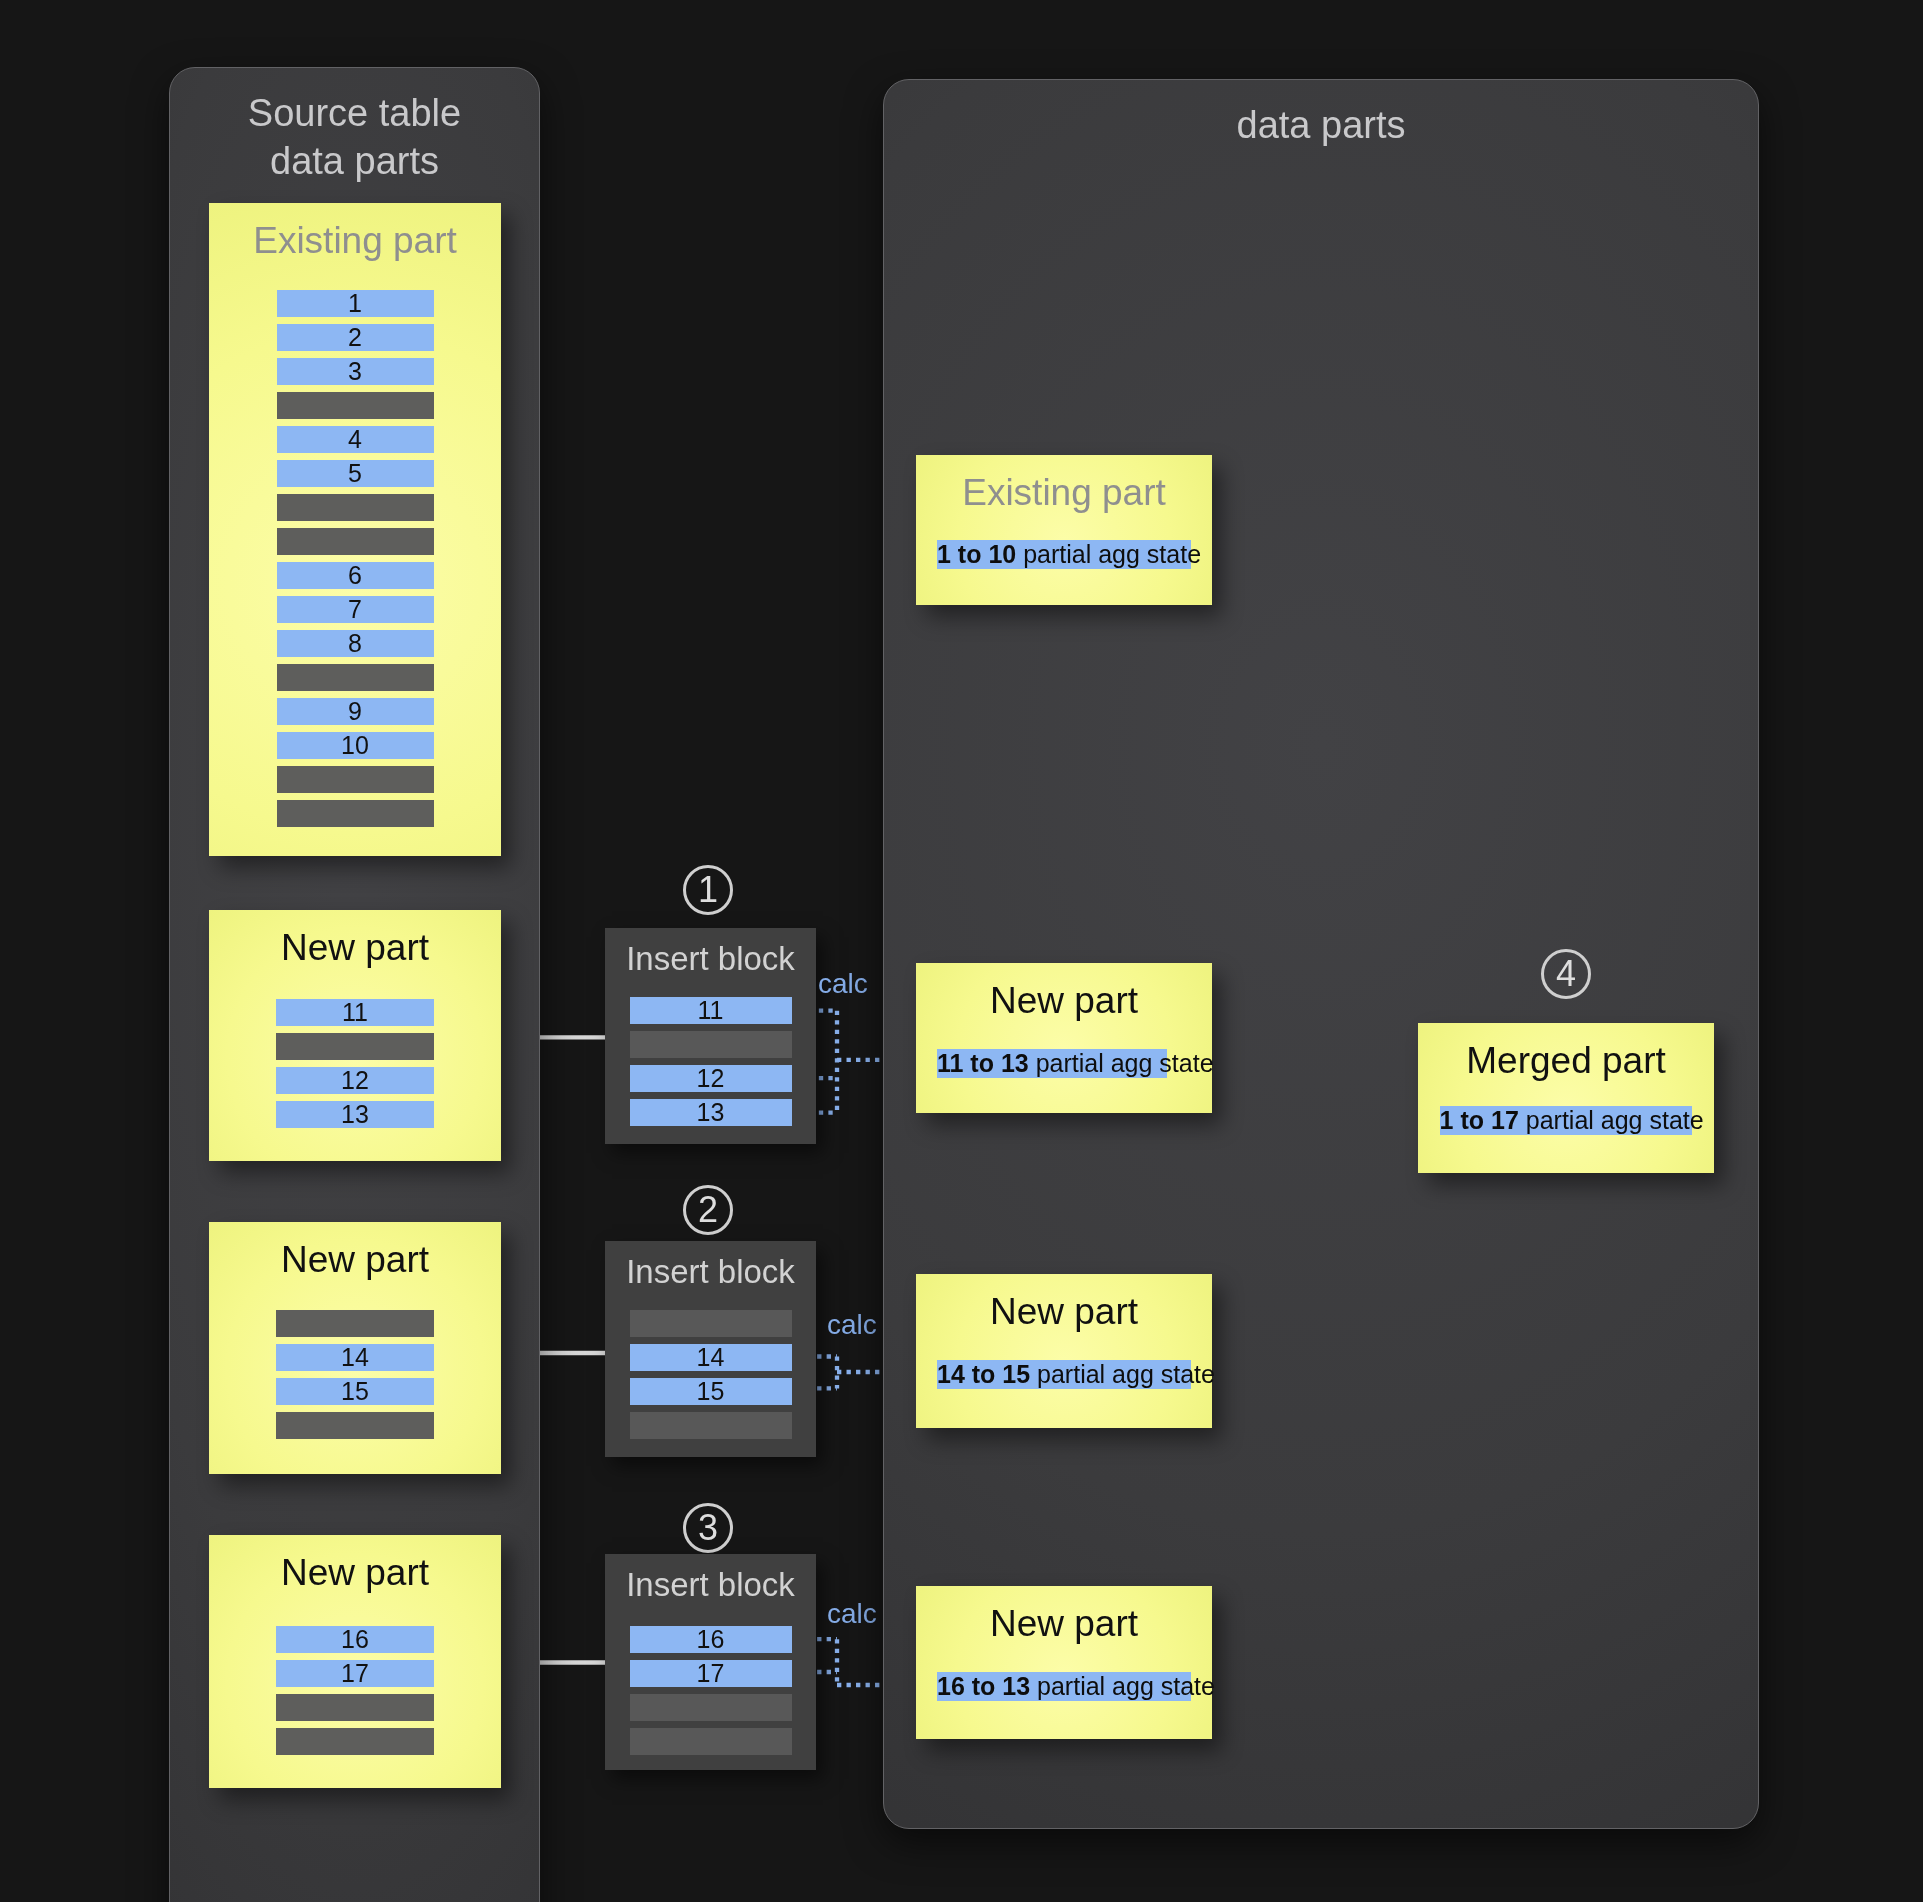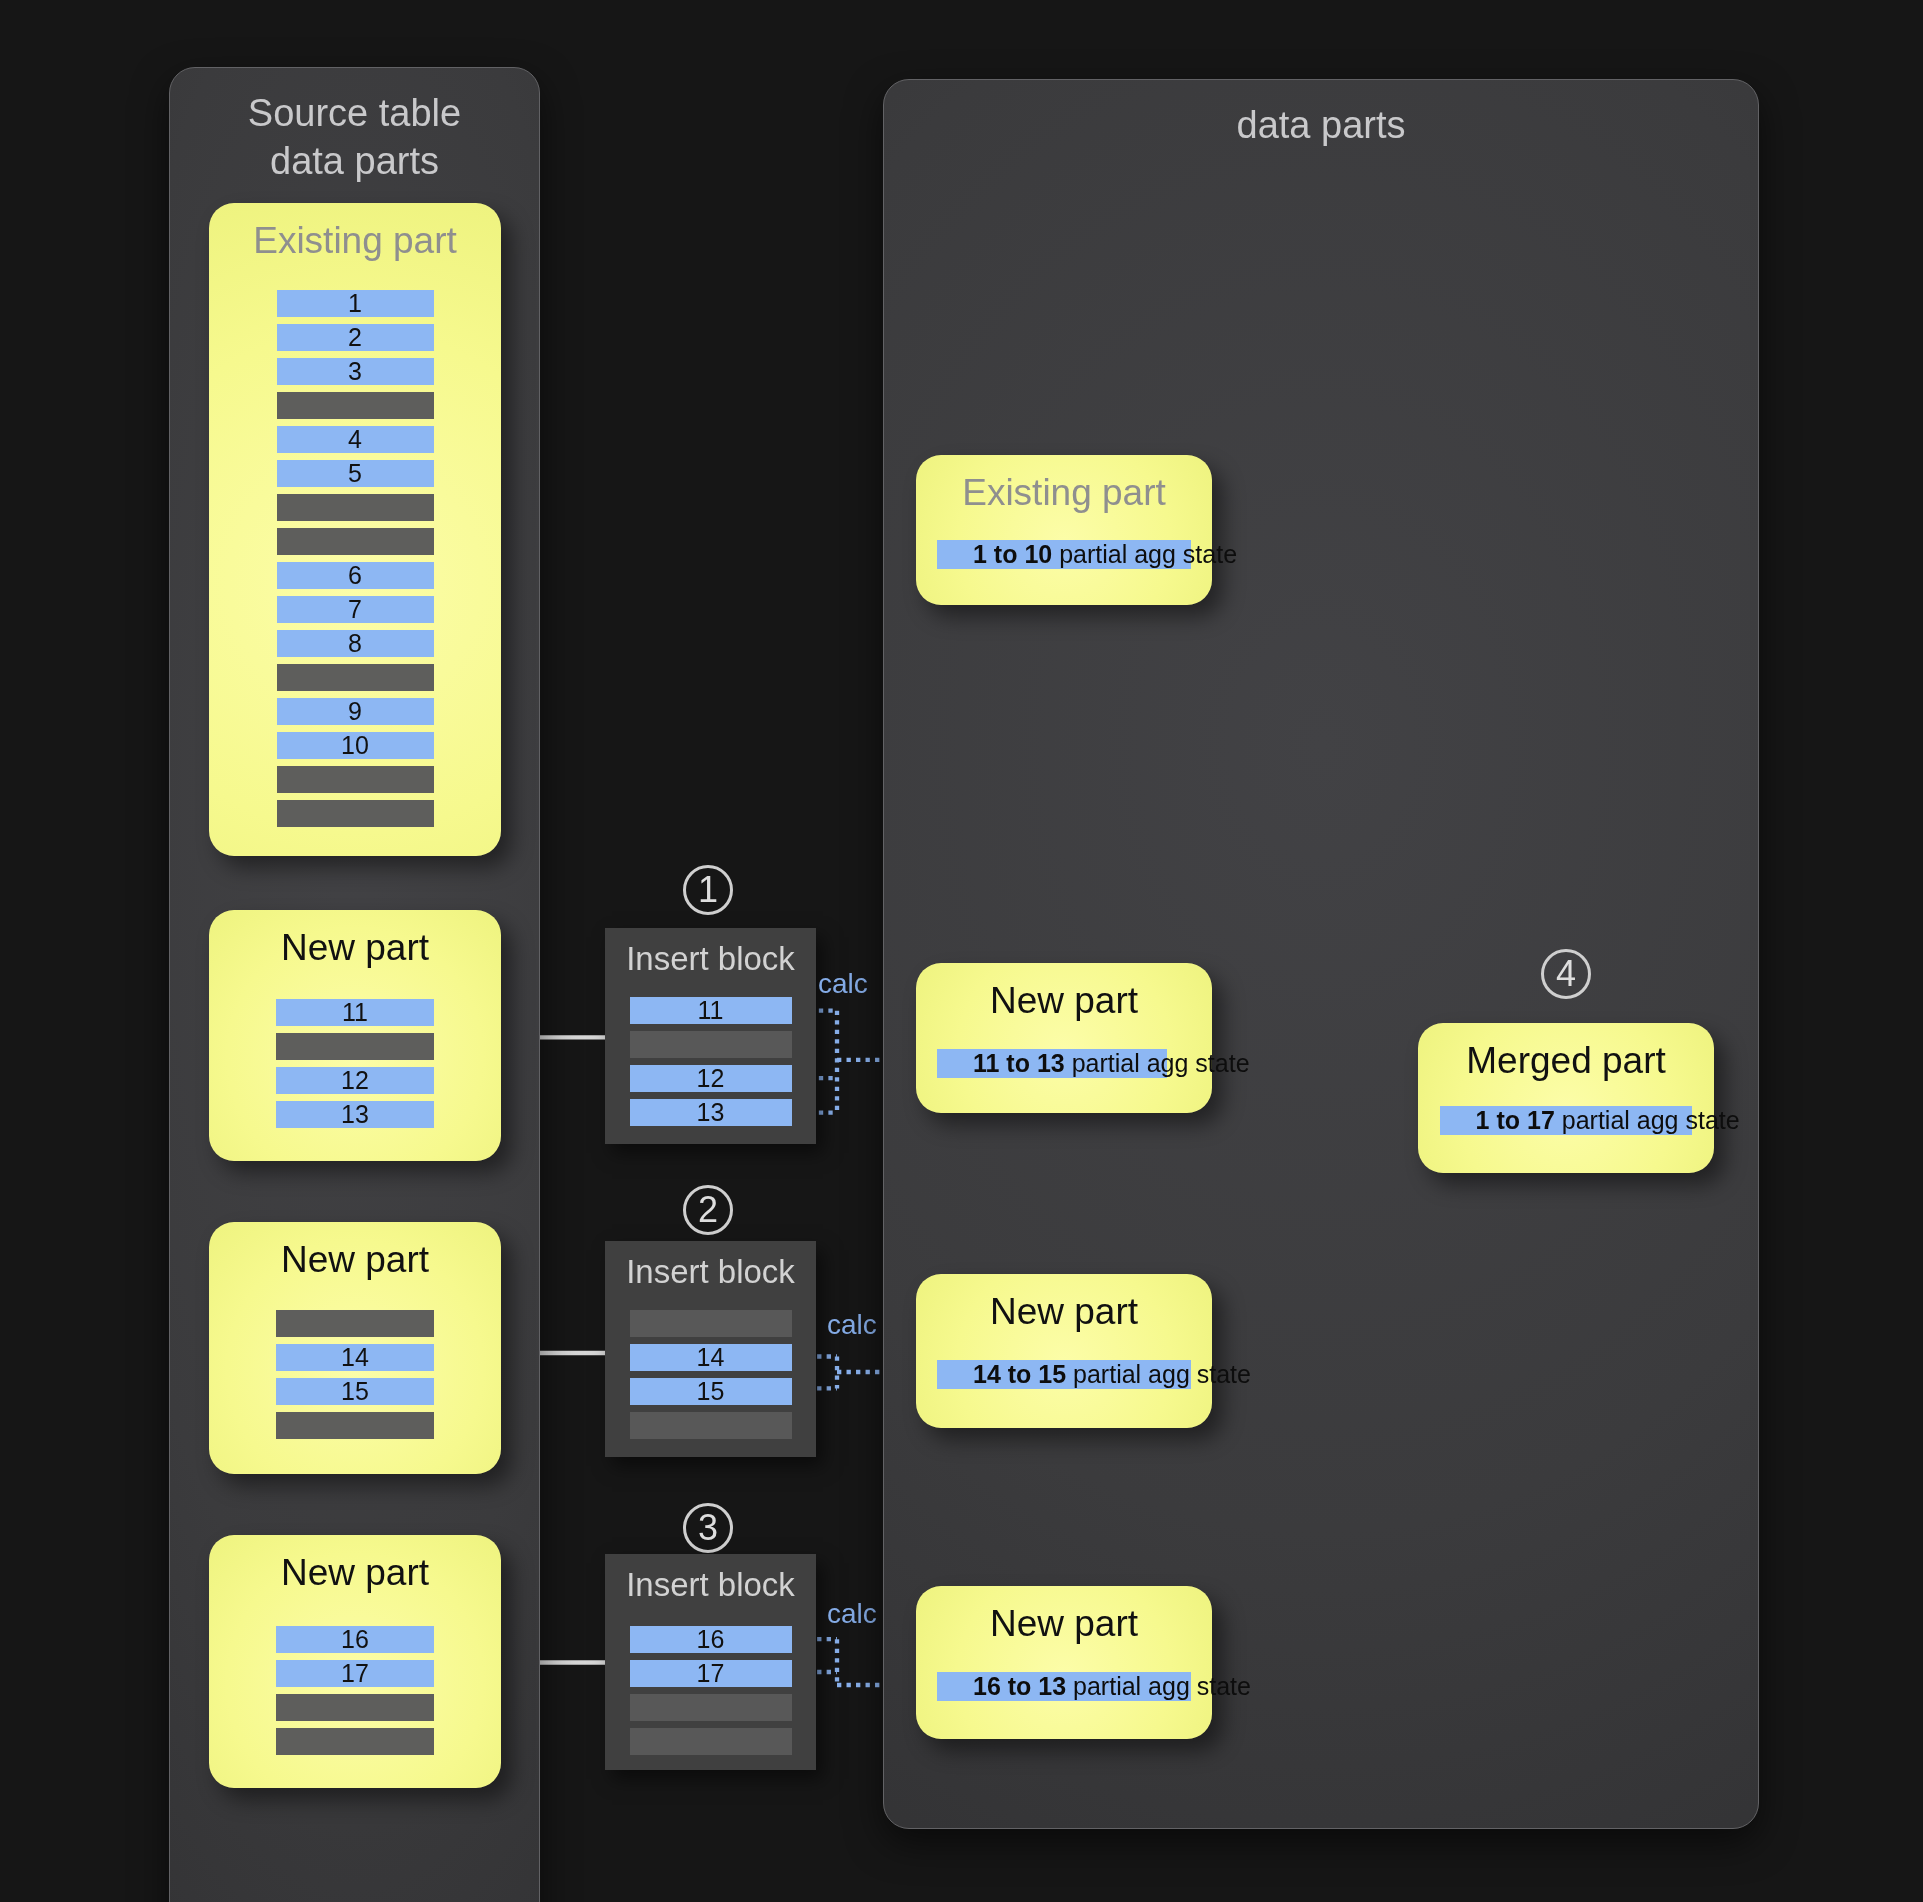--- a/index.html
+++ b/index.html
@@ -20,21 +20,20 @@
   .panel-title {
     position:absolute; top:21px; left:0; width:100%;
     text-align:center; font-size:38px; line-height:48px;
     color:var(--title_gray,#c9c9cb);
   }
 
   .ybox {
     position:absolute;
     background:radial-gradient(circle at 50% 58%, #fcfda8 0%, var(--part_yellow,#f6f98e) 62%, #eef37f 100%);
     box-shadow:10.4px 12px 21px rgba(0,0,0,.45);
-    border-radius:25px;
   }
   .ybox-title {
     position:absolute; top:17.3px; left:0; width:100%;
     text-align:center; font-size:37px; color:#111;
   }
   .ybox-title.gray { color:var(--existing_title_gray,#8f8f8f); }
 
   .rows { position:absolute; left:0; width:100%; }
   .rows .row {
     height:27px; margin:0 auto 7px auto; width:var(--rw,158px);
@@ -52,21 +51,21 @@
     text-align:center; font-size:33px; color:#d2d2d2;
   }
   .ins .rows .row.empty { background:var(--insert_row_gray,#585858); }
   .ins .rows .row { --rw:162px; }
 
   .agg {
     position:absolute; height:28.5px; background:var(--row_blue,#8db7f3);
     font-size:25px; line-height:28.5px; text-align:center; color:#0d0d0d;
     white-space:nowrap;
   }
-  .agg b { font-weight:bold;margin-left:36px; }
+  .agg b { font-weight:bold; }
 
   .step-circle {
     position:absolute; width:50px; height:50px; box-sizing:border-box;
     border:3.5px solid #cfcfcf; border-radius:50%;
     color:#dedede; font-size:36px; line-height:43px; text-align:center;
   }
 
   .calc { position:absolute; color:var(--calc_blue,#84abe6); font-size:28px; }
 </style>
 </head>

